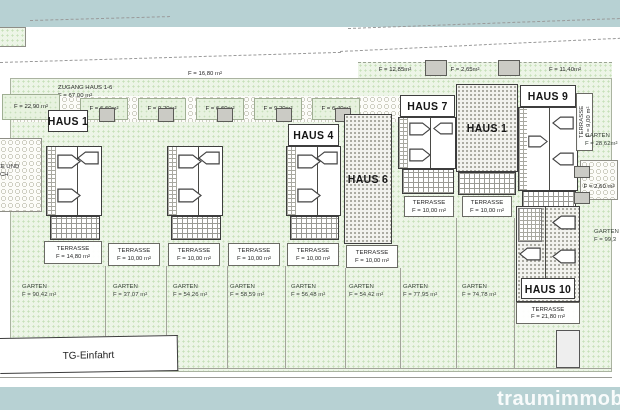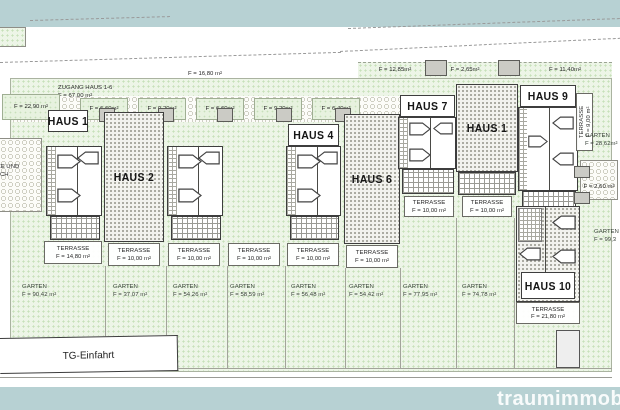--- a/index.html
+++ b/index.html
@@ -123,23 +123,20 @@
         </svg></span>
     <span class="ar" style="left:10px;top:41px;"><svg width="24" height="15" viewBox="0 0 26 16">
           <path d="M1 1h15l9 7-9 7H1z" fill="#fff" stroke="#444" stroke-width="1.4"></path>
         </svg></span>
     <span class="ar" style="right:2px;top:4px;"><svg width="22" height="14" viewBox="0 0 26 16">
           <path d="M25 1H10L1 8l9 7h15z" fill="#fff" stroke="#444" stroke-width="1.4"></path>
         </svg></span>
   </div>
   <div class="abs hatch bdr" style="left:50px;top:216px;width:50px;height:24px;border-width:1px;"></div>
 
-  <div class="abs stipple bdr" style="left:104px;top:112px;width:60px;height:130px;display:flex;align-items:center;justify-content:center;">
-    <span class="hname">HAUS 2</span>
-    </div>
 
   <div class="abs plan bdr" style="left:167px;top:146px;width:56px;height:70px;">
     <div class="abs hcol" style="left:0;top:0;bottom:0;width:9px;"></div>
     <div class="abs divv" style="left:30px;top:0;bottom:0;"></div>
     <span class="ar" style="left:10px;top:7px;"><svg width="24" height="15" viewBox="0 0 26 16">
           <path d="M1 1h15l9 7-9 7H1z" fill="#fff" stroke="#444" stroke-width="1.4"></path>
         </svg></span>
     <span class="ar" style="left:10px;top:41px;"><svg width="24" height="15" viewBox="0 0 26 16">
           <path d="M1 1h15l9 7-9 7H1z" fill="#fff" stroke="#444" stroke-width="1.4"></path>
         </svg></span>
@@ -161,21 +158,21 @@
         </svg></span>
     <span class="ar" style="left:10px;top:41px;"><svg width="24" height="15" viewBox="0 0 26 16">
           <path d="M1 1h15l9 7-9 7H1z" fill="#fff" stroke="#444" stroke-width="1.4"></path>
         </svg></span>
     <span class="ar" style="right:2px;top:4px;"><svg width="22" height="14" viewBox="0 0 26 16">
           <path d="M25 1H10L1 8l9 7h15z" fill="#fff" stroke="#444" stroke-width="1.4"></path>
         </svg></span>
   </div>
   <div class="abs hatch bdr" style="left:290px;top:216px;width:49px;height:24px;border-width:1px;"></div>
 
-  <div class="abs stipple bdr" style="left:344px;top:114px;width:56px;height:130px;display:flex;align-items:center;justify-content:center;">
+  <div class="abs stipple bdr" style="left:344px;top:114px;width:48px;height:130px;display:flex;align-items:center;justify-content:center;">
     <span class="hname">HAUS 6</span>
     </div>
 
   <div class="abs stub" style="left:425px;top:60px;width:22px;height:16px;"></div>
   <div class="abs stub" style="left:498px;top:60px;width:22px;height:16px;"></div>
 
   <div class="abs t6 ctr" style="left:362px;top:66px;width:66px;">F = 12,85m²</div>
   <div class="abs t6 ctr" style="left:440px;top:66px;width:50px;">F = 2,65m²</div>
   <div class="abs t6 ctr" style="left:530px;top:66px;width:70px;">F = 11,40m²</div>
 
@@ -242,21 +239,21 @@
     <div class="abs divv" style="left:28px;top:0;height:72px;"></div>
     <span class="ar" style="left:2px;top:40px;"><svg width="22" height="14" viewBox="0 0 26 16">
           <path d="M25 1H10L1 8l9 7h15z" fill="#fff" stroke="#444" stroke-width="1.4"></path>
         </svg></span>
     <span class="ar" style="right:3px;top:8px;"><svg width="24" height="15" viewBox="0 0 26 16">
           <path d="M25 1H10L1 8l9 7h15z" fill="#fff" stroke="#444" stroke-width="1.4"></path>
         </svg></span>
     <span class="ar" style="right:3px;top:42px;"><svg width="24" height="15" viewBox="0 0 26 16">
           <path d="M25 1H10L1 8l9 7h15z" fill="#fff" stroke="#444" stroke-width="1.4"></path>
         </svg></span>
-    <div class="lblbox" style="position:absolute;left:4px;bottom:2px;width:54px;height:27px;align-items:center;">
+    <div class="lblbox" style="position:absolute;left:4px;bottom:2px;width:54px;height:21px;align-items:center;">
       <span class="hname">HAUS 10</span>
       </div>
   </div>
 
   <div class="abs tbox hatch" style="left:516px;top:302px;width:64px;height:22px;">
     <span>TERRASSE</span>
     <span>F = 21,80 m²</span>
   </div>
 
   <div class="abs" style="left:556px;top:330px;width:24px;height:38px;background:#eee;border:1.2px solid #555;box-sizing:border-box;"></div>

